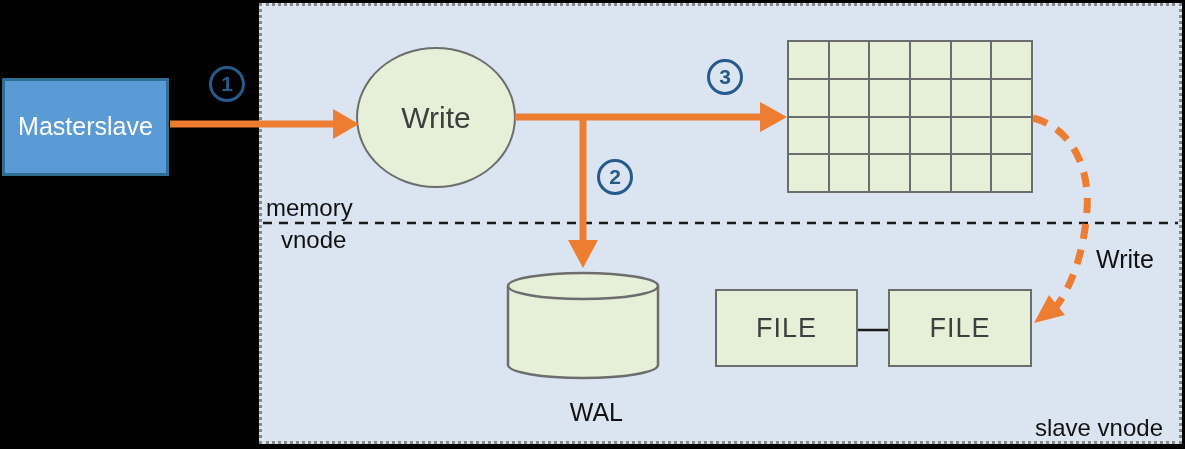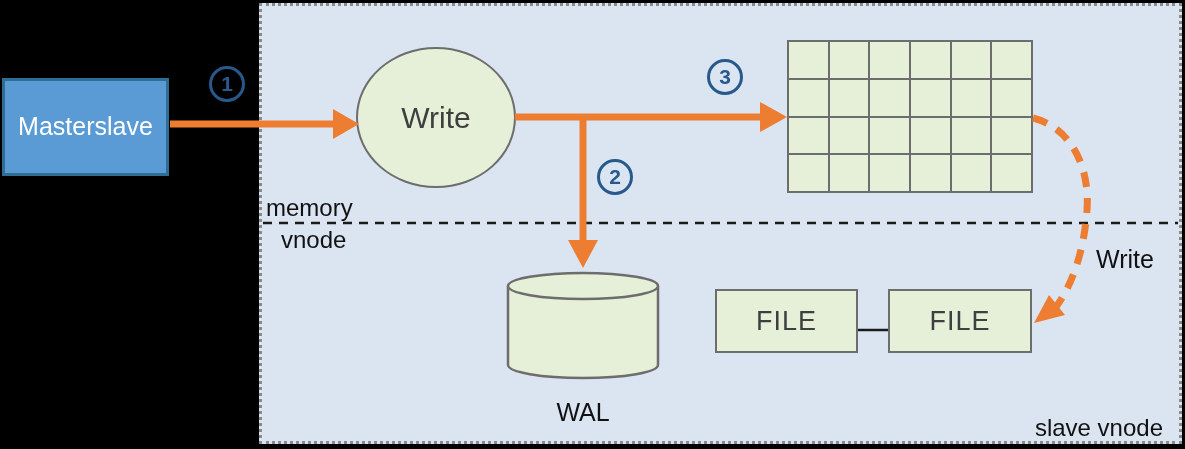--- a/index.html
+++ b/index.html
@@ -23,40 +23,40 @@
     left:356px; top:47px; width:160px; height:141px;
     background:#e6efd8; border:2.5px solid #6d6d6d; border-radius:50%;
     color:#3f3f3f; font-size:30px;text-align:right;
   }
   .memory-grid {
     left:787px; top:40px; width:246px; height:153px;
     display:grid; gap:2px; background:#6d6d6d; border:2px solid #6d6d6d;
   }
   .grid-cell { background:#e6efd8; }
   .file-box {
-    width:143px; height:64px; top:289px;
+    width:143px; height:78px; top:289px;
     background:#e6efd8; border:2.5px solid #6d6d6d;
     color:#3f3f3f; font-size:27px; letter-spacing:1px;
   }
   .file-1 { left:715px; }
   .file-2 { left:888px; width:144px; }
 
   .step-badge {
     width:36px; height:36px; border-radius:50%;
     border:3px solid #27598c; color:#27598c;
     font-size:21px; font-weight:600;
   }
   .step-1 { left:209px; top:66px; }
   .step-2 { left:597px; top:159px; }
   .step-3 { left:707px; top:59px; }
 
   .lbl { color:#111111; font-size:24px; white-space:nowrap; }
   .lbl-memory { left:266px; top:194px; }
   .lbl-disk   { left:281px; top:226px; }
-  .lbl-wal    { left:543px; top:398px; width:80px; text-align:center; font-size:25px; }
+  .lbl-wal    { left:543px; top:398px; width:80px; text-align:right; font-size:25px; }
   .lbl-flush  { left:1096px; top:245px; font-size:25px; }
   .lbl-slave  { left:1018px; top:414px; width:145px; text-align:right; }
 
   svg.overlay { position:absolute; left:0; top:0; pointer-events:none; }
 </style>
 </head>
 <body>
 
 <div class="stage">
 

